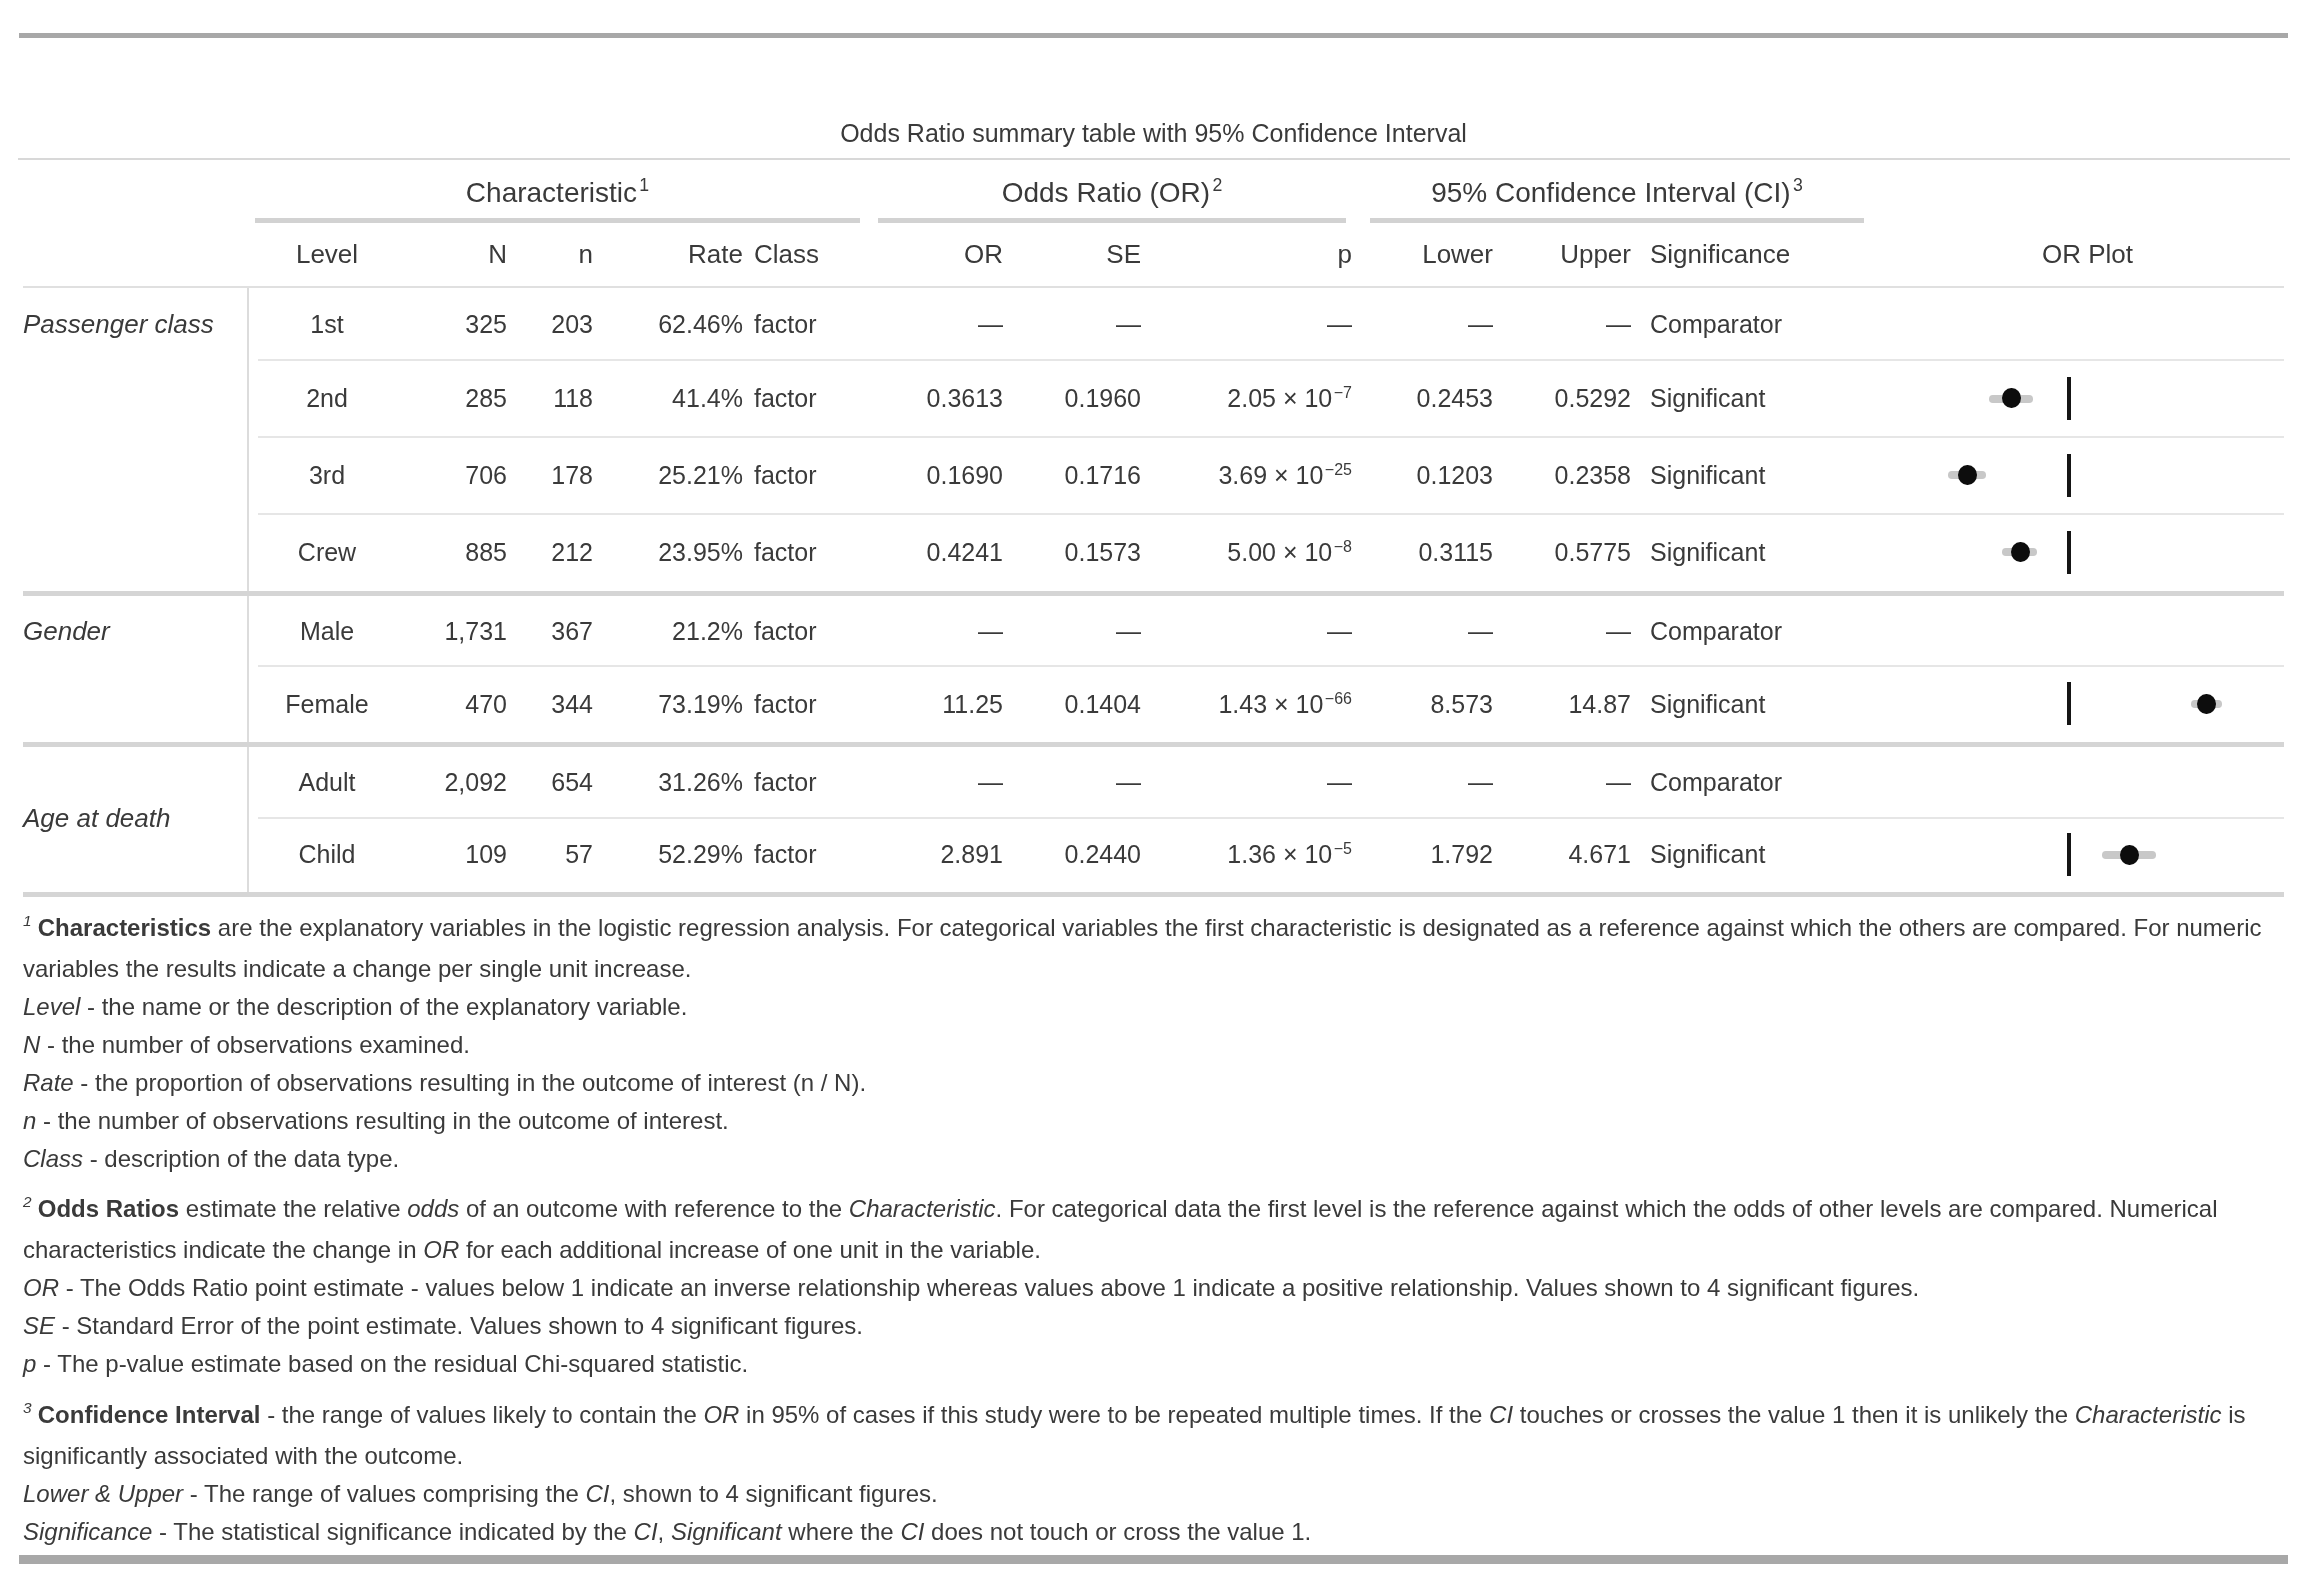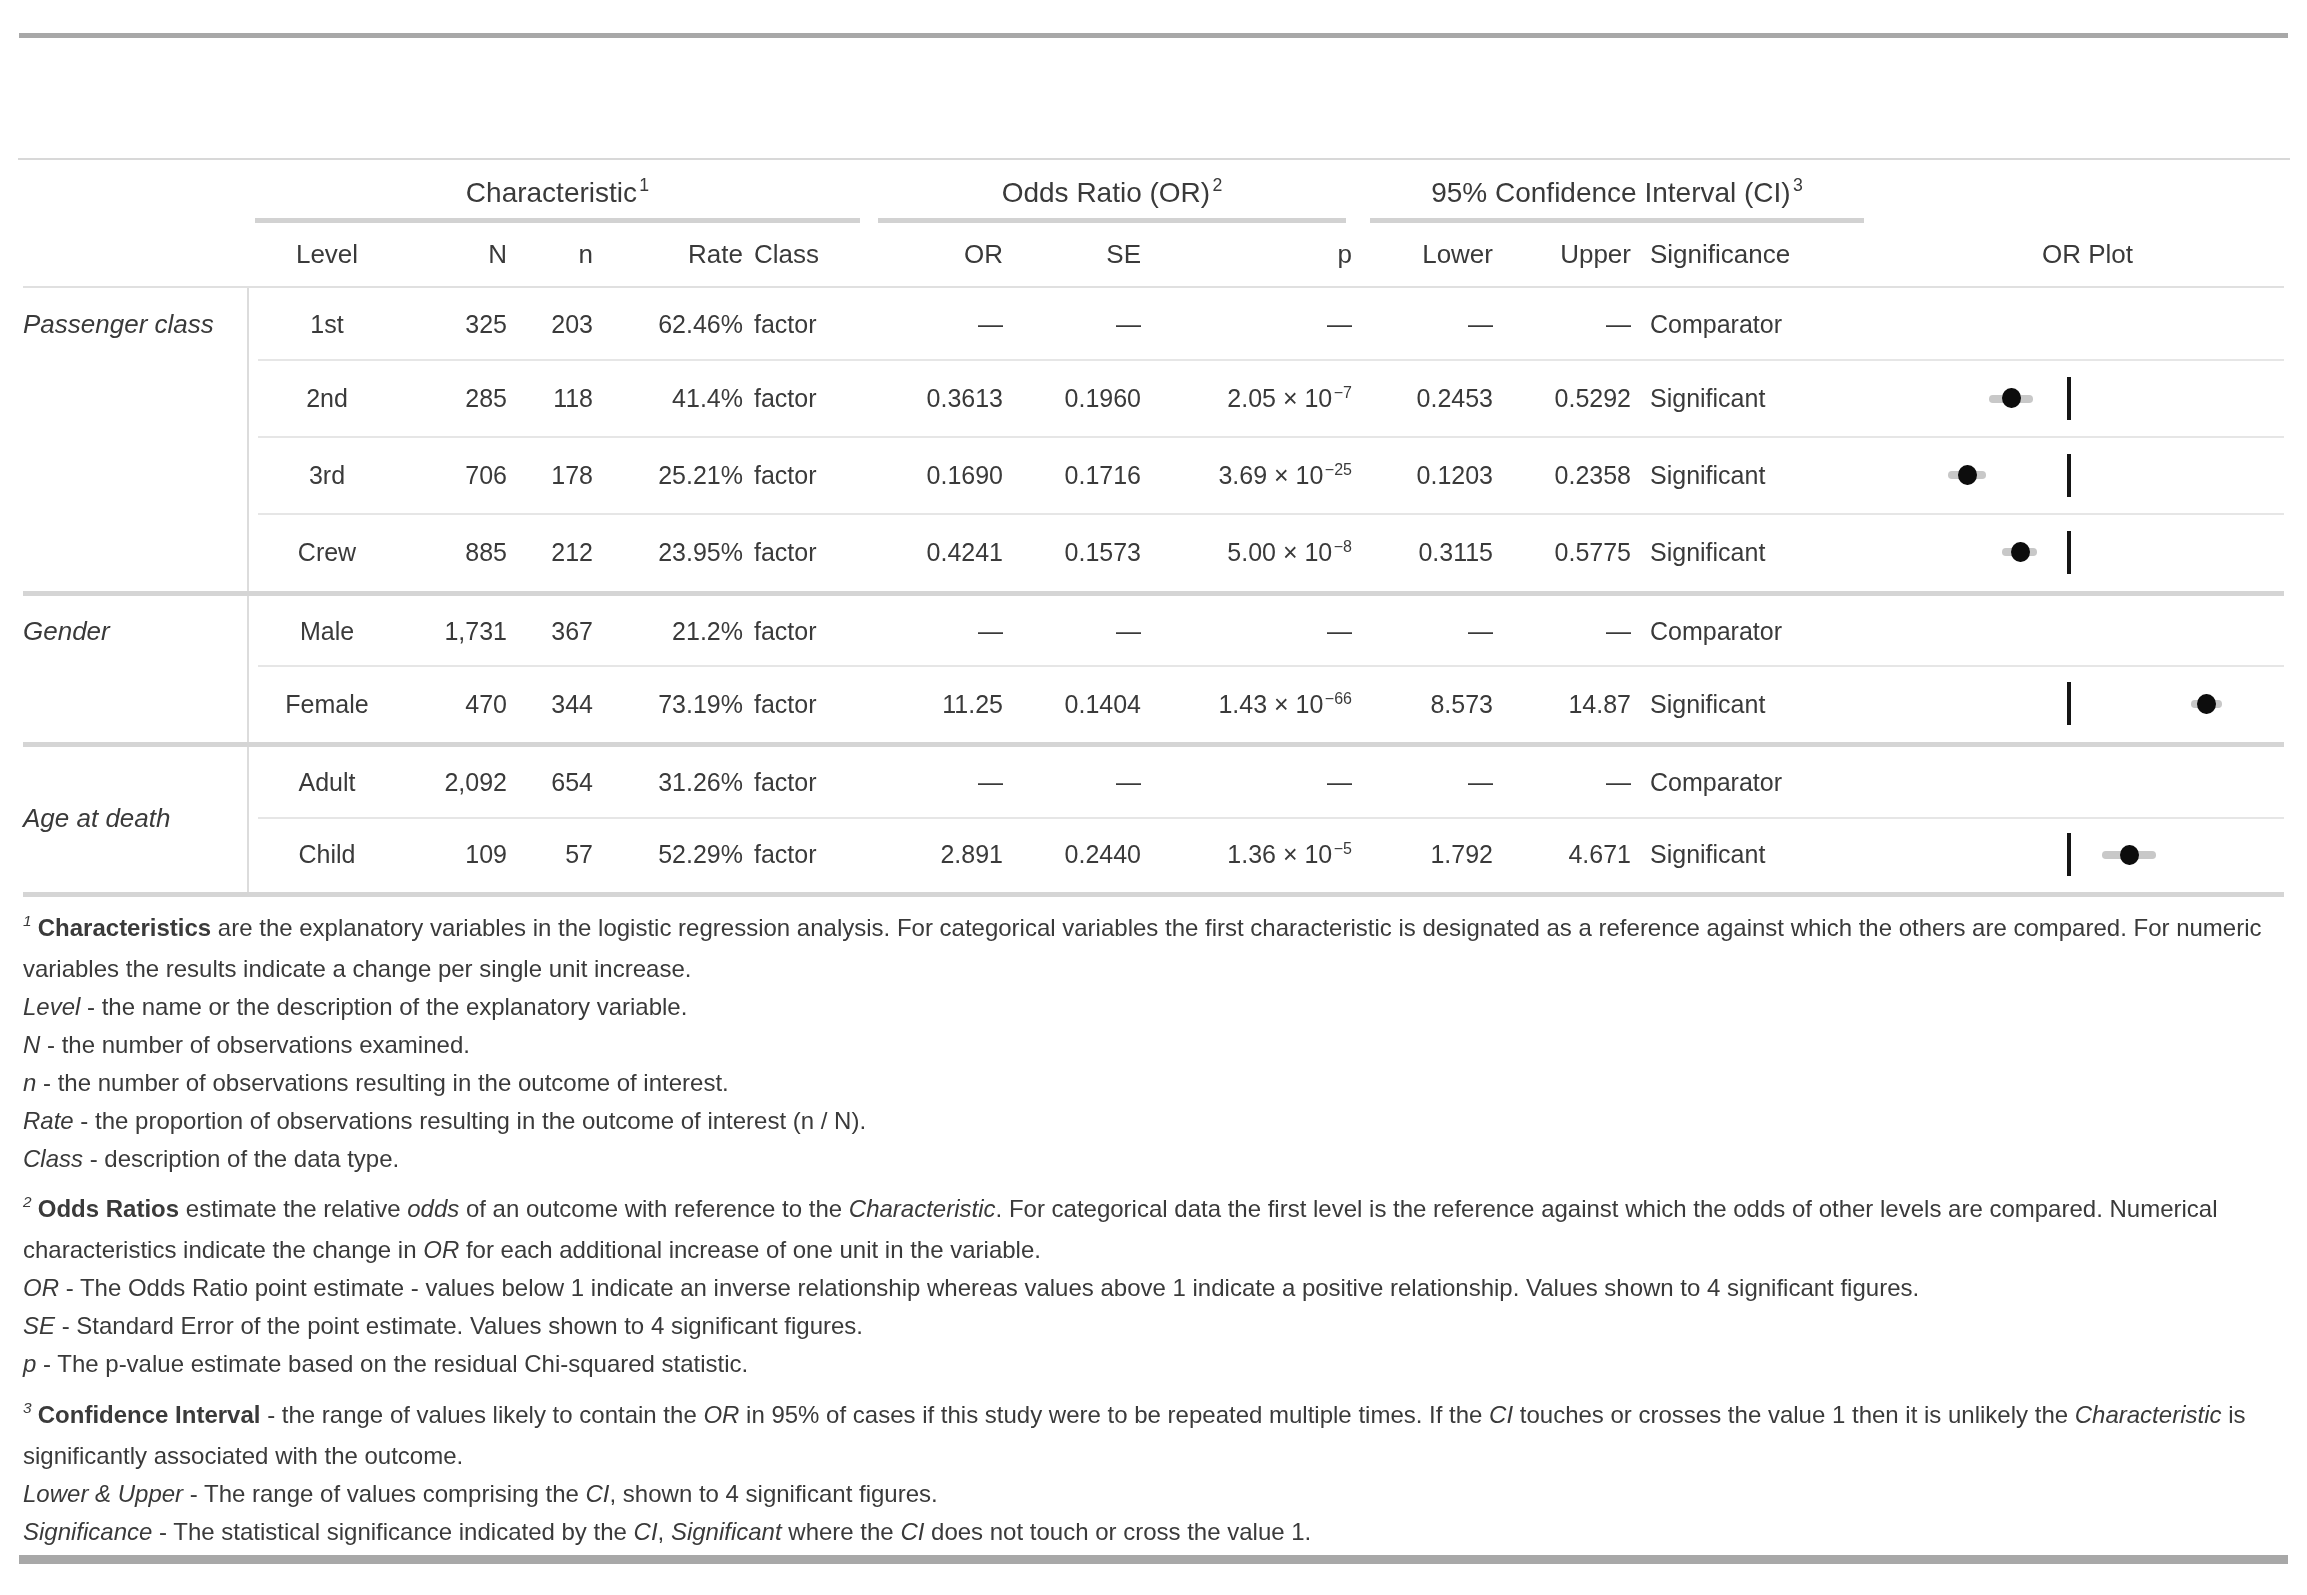--- a/index.html
+++ b/index.html
@@ -54,20 +54,21 @@
   .fn-sup{font-size:15.4px;font-style:italic;position:relative;top:-10px;margin-right:6.2px;}
   .fn-b{font-weight:bold;}
   .fn-i{font-style:italic;}
 </style>
 </head>
 <body>
 
 <div class="page">
   <div class="bar topbar"></div>
 
+  <div class="subtitle">Odds Ratio summary table with 95% Confidence Interval</div>
   <div class="title-rule"></div>
 
   <div class="group-h gh-char"><span>Characteristic</span><span class="gh-sup">1</span></div>
   <div class="group-h gh-or"><span>Odds Ratio (OR)</span><span class="gh-sup">2</span></div>
   <div class="group-h gh-ci"><span>95% Confidence Interval (CI)</span><span class="gh-sup">3</span></div>
   <div class="group-underline gu-char"></div>
   <div class="group-underline gu-or"></div>
   <div class="group-underline gu-ci"></div>
 
   <div class="col-h c-level">Level</div>
@@ -201,22 +202,22 @@
       <div class="whisker" style="left: 2102px; width: 54px; top: 851px;"></div>
       <div class="dot" style="left: 2120px; top: 845px;"></div>
       <div class="sep-thick" style="top: 892px;"></div>
     </div>
 
   <div class="footnotes" id="footnotes">
       <div class="footnote">
         <p><span class="fn-sup">1</span><span class="fn-b">Characteristics</span><span> are the explanatory variables in the logistic regression analysis. For categorical variables the first characteristic is designated as a reference against which the others are compared. For numeric variables the results indicate a change per single unit increase.</span></p>
         <p><span class="fn-i">Level</span><span> - the name or the description of the explanatory variable.</span></p>
         <p><span class="fn-i">N</span><span> - the number of observations examined.</span></p>
+        <p><span class="fn-i">Rate</span><span> - the proportion of observations resulting in the outcome of interest (n / N).</span></p>
         <p><span class="fn-i">n</span><span> - the number of observations resulting in the outcome of interest.</span></p>
-        <p><span class="fn-i">Rate</span><span> - the proportion of observations resulting in the outcome of interest (n / N).</span></p>
         <p><span class="fn-i">Class</span><span> - description of the data type.</span></p>
       </div>
       <div class="footnote">
         <p><span class="fn-sup">2</span><span class="fn-b">Odds Ratios</span><span> estimate the relative </span><span class="fn-i">odds</span><span> of an outcome with reference to the </span><span class="fn-i">Characteristic</span><span>. For categorical data the first level is the reference against which the odds of other levels are compared. Numerical characteristics indicate the change in </span><span class="fn-i">OR</span><span> for each additional increase of one unit in the variable.</span></p>
         <p><span class="fn-i">OR</span><span> - The Odds Ratio point estimate - values below 1 indicate an inverse relationship whereas values above 1 indicate a positive relationship. Values shown to 4 significant figures.</span></p>
         <p><span class="fn-i">SE</span><span> - Standard Error of the point estimate. Values shown to 4 significant figures.</span></p>
         <p><span class="fn-i">p</span><span> - The p-value estimate based on the residual Chi-squared statistic.</span></p>
       </div>
       <div class="footnote">
         <p><span class="fn-sup">3</span><span class="fn-b">Confidence Interval</span><span> - the range of values likely to contain the </span><span class="fn-i">OR</span><span> in 95% of cases if this study were to be repeated multiple times. If the </span><span class="fn-i">CI</span><span> touches or crosses the value 1 then it is unlikely the </span><span class="fn-i">Characteristic</span><span> is significantly associated with the outcome.</span></p>

